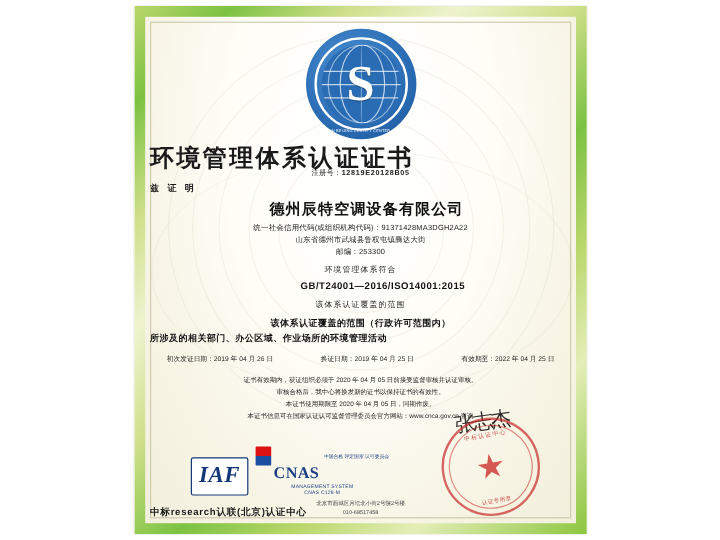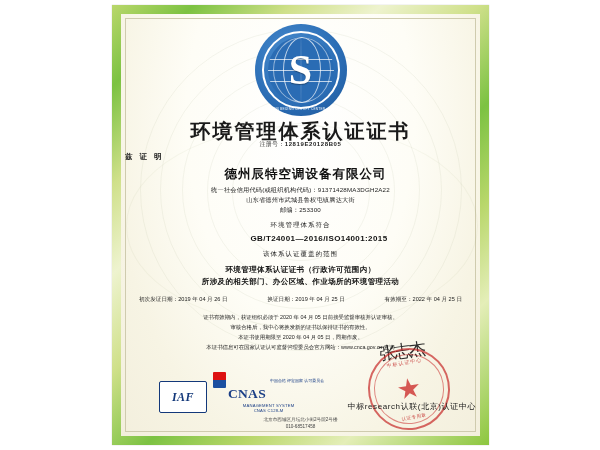--- a/index.html
+++ b/index.html
@@ -149,21 +149,20 @@
     font-size: 3.2px;
     letter-spacing: 0.2px;
     opacity: 0.95;
   }
 
   
   #title {
     position: absolute;
     top: 100px;
     left: 0; right: 0;
-    text-align: center;
     font-family: "Liberation Serif", serif;
     font-size: 20px;
     font-weight: bold;
     letter-spacing: 2px;
     color: #1a1a1a;
   }
   #cert-no-row {
     position: absolute;
     top: 122px;
     left: 0; right: 0;
@@ -246,21 +245,20 @@
     text-align: center;
     font-size: 7.5px;
     font-weight: bold;
     color: #111;
     letter-spacing: 0.4px;
   }
   #scope-line2 {
     position: absolute;
     top: 259px;
     left: 0; right: 0;
-    text-align: center;
     font-size: 7.5px;
     font-weight: bold;
     color: #111;
     letter-spacing: 0.4px;
   }
 
   #dates {
     position: absolute;
     top: 278px;
     left: 14px; right: 14px;
@@ -356,21 +354,21 @@
     height: 30px;
     border: 1.6px solid #13387a;
     border-radius: 2px;
     display: flex;
     align-items: center;
     justify-content: center;
     background: #fff;
   }
   #iaf-text {
     font-family: "Liberation Serif", serif;
-    font-size: 12px;
+    font-size: 19px;
     font-weight: bold;
     font-style: italic;
     color: #13387a;
     letter-spacing: 0.5px;
   }
   #cnas-block {
     display: flex;
     flex-direction: column;
     align-items: center;
   }
@@ -407,24 +405,24 @@
   }
   #cnas-code {
     font-size: 4.2px;
     color: #1b3f86;
     letter-spacing: 0.2px;
   }
 
   #issuer {
     position: absolute;
     left: 0; right: 0;
-    top: 383px;
-    text-align: right;
+    top: 403px;
+    text-align: left;
     font-size: 8px;
-    font-weight: normal;
+    font-weight: bold;
     color: #1a1a1a;
     letter-spacing: 0.6px;
   }
   #issuer-addr {
     position: absolute;
     left: 0; right: 0;
     top: 398px;
     text-align: center;
     font-size: 4.6px;
     color: #444;
@@ -473,21 +471,21 @@
       <div id="company">德州辰特空调设备有限公司</div>
 
       <div class="meta-line" id="meta1">统一社会信用代码(或组织机构代码)：91371428MA3DGH2A22</div>
       <div class="meta-line" id="meta2">山东省德州市武城县鲁权屯镇腾达大街</div>
       <div class="meta-line" id="meta3">邮编：253300</div>
 
       <div id="std-label">环境管理体系符合</div>
       <div id="std-value">GB/T24001—2016/ISO14001:2015</div>
 
       <div id="scope-label">该体系认证覆盖的范围</div>
-      <div id="scope-line1">环境管理体系认证证书（行政许可范围内）</div>
+      <div id="scope-line1">该体系认证覆盖的范围（行政许可范围内）</div>
       <div id="scope-line2">所涉及的相关部门、办公区域、作业场所的环境管理活动</div>
 
       <div id="dates">
         <span>初次发证日期：2019 年 04 月 26 日</span>
         <span>换证日期：2019 年 04 月 25 日</span>
         <span>有效期至：2022 年 04 月 25 日</span>
       </div>
 
       <div id="notes">
         <div>证书有效期内，获证组织必须于 2020 年 04 月 05 日前接受监督审核并认证审核。</div>

